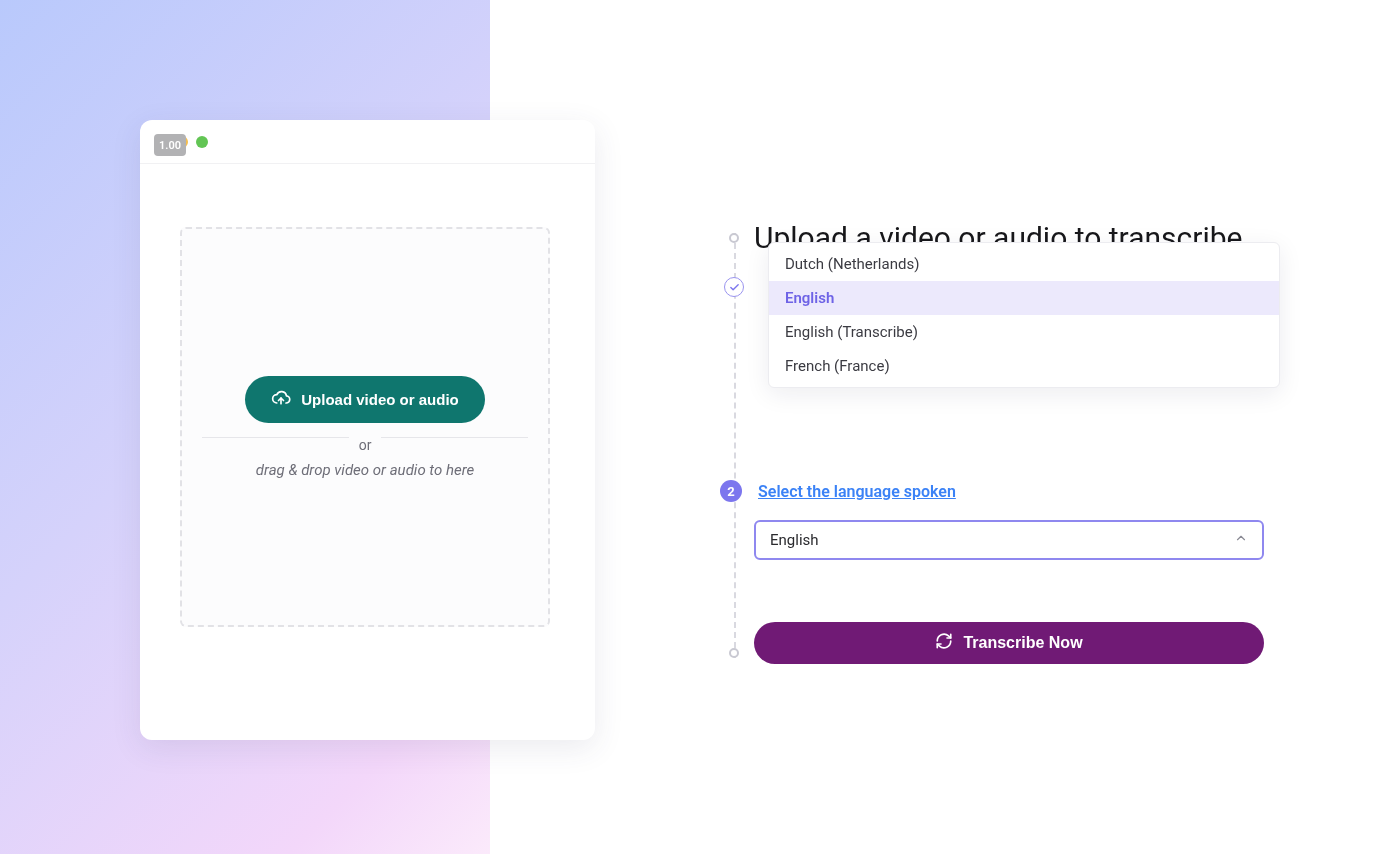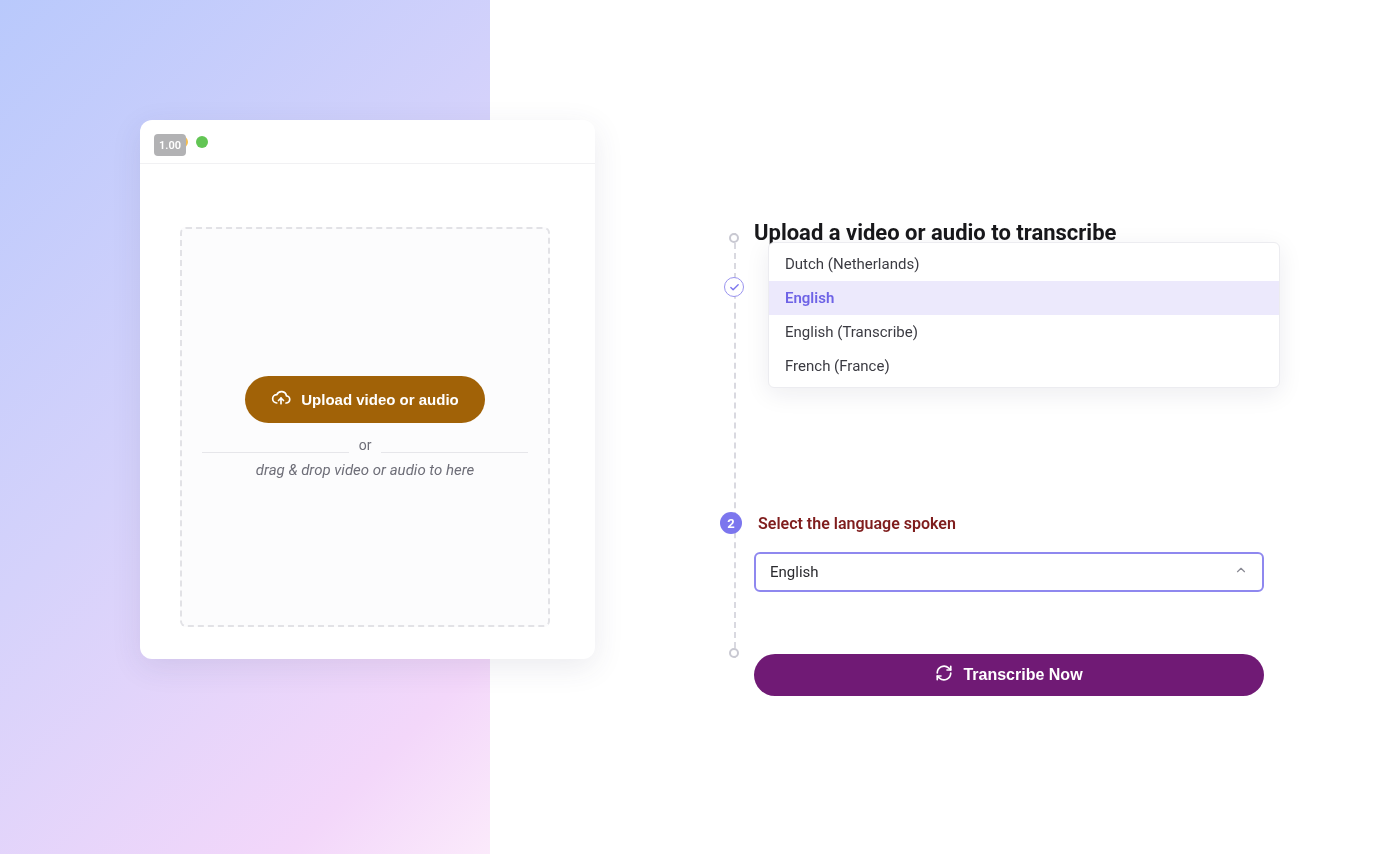--- a/index.html
+++ b/index.html
@@ -18,21 +18,21 @@
     width: 490px;
     height: 854px;
     background: linear-gradient(135deg, #b9c9fc 0%, #d5d2fb 45%, #f3d7fa 85%, #fbeafb 100%);
     z-index: 0;
   }
   .panel {
     position: absolute;
     left: 140px;
     top: 120px;
     width: 455px;
-    height: 539px;
+    height: 620px;
     background: #ffffff;
     border-radius: 12px;
     box-shadow: 0 8px 30px rgba(60,60,100,0.10);
     z-index: 2;
   }
   .panel-header {
     height: 44px;
     border-bottom: 1px solid #f1f1f3;
     display: flex;
     align-items: center;
@@ -71,36 +71,36 @@
     border: 2px dashed #e2e2e6;
     border-radius: 6px;
     background: #fcfcfd;
     display: flex;
     flex-direction: column;
     align-items: center;
     justify-content: center;
     padding: 0 20px;
   }
   .upload-btn {
-    background: #a16207;
+    background: #0f766e;
     color: #fff;
     border: none;
     border-radius: 999px;
     padding: 12px 26px;
     font-size: 15px;
     font-weight: 600;
     display: flex;
     align-items: center;
     gap: 10px;
     cursor: pointer;
   }
   .upload-btn svg { width:20px; height:20px; }
   .divider-row {
     display:flex;
-    align-items:flex-end;
+    align-items:flex-start;
     width:100%;
     margin:14px 0 8px 0;
     gap:10px;
   }
   .divider-line {
     flex:1;
     height:1px;
     background:#e6e6ea;
   }
   .divider-text {
@@ -115,40 +115,39 @@
   }
   
   .right {
     position:absolute;
     left:720px;
     top:220px;
     width:560px;
     z-index:1;
   }
   .step-heading {
-    font-size:22px;
-    font-weight:700;
+    font-size:30px;
+    font-weight:400;
     color:#18181b;
     margin-left:34px;
-    margin-bottom:42px;
   }
   .step-row {
     display:flex;
     align-items:center;
     gap:16px;
     margin-bottom:18px;
   }
   .step-badge {
     width:22px;height:22px;border-radius:50%;
     background:#7c76ee;color:#fff;font-size:13px;font-weight:700;
     display:flex;align-items:center;justify-content:center;
     flex-shrink:0;
   }
   .step-label {
-    font-size:16px;font-weight:600;color:#7f1d1d;
+    font-size:16px;font-weight:600;color:#3b82f6;text-decoration:underline;
   }
   .lang-select {
     margin-left:34px;
     width:510px;
     height:40px;
     border:2px solid #8f88ef;
     border-radius:6px;
     display:flex;
     align-items:center;
     justify-content:space-between;

